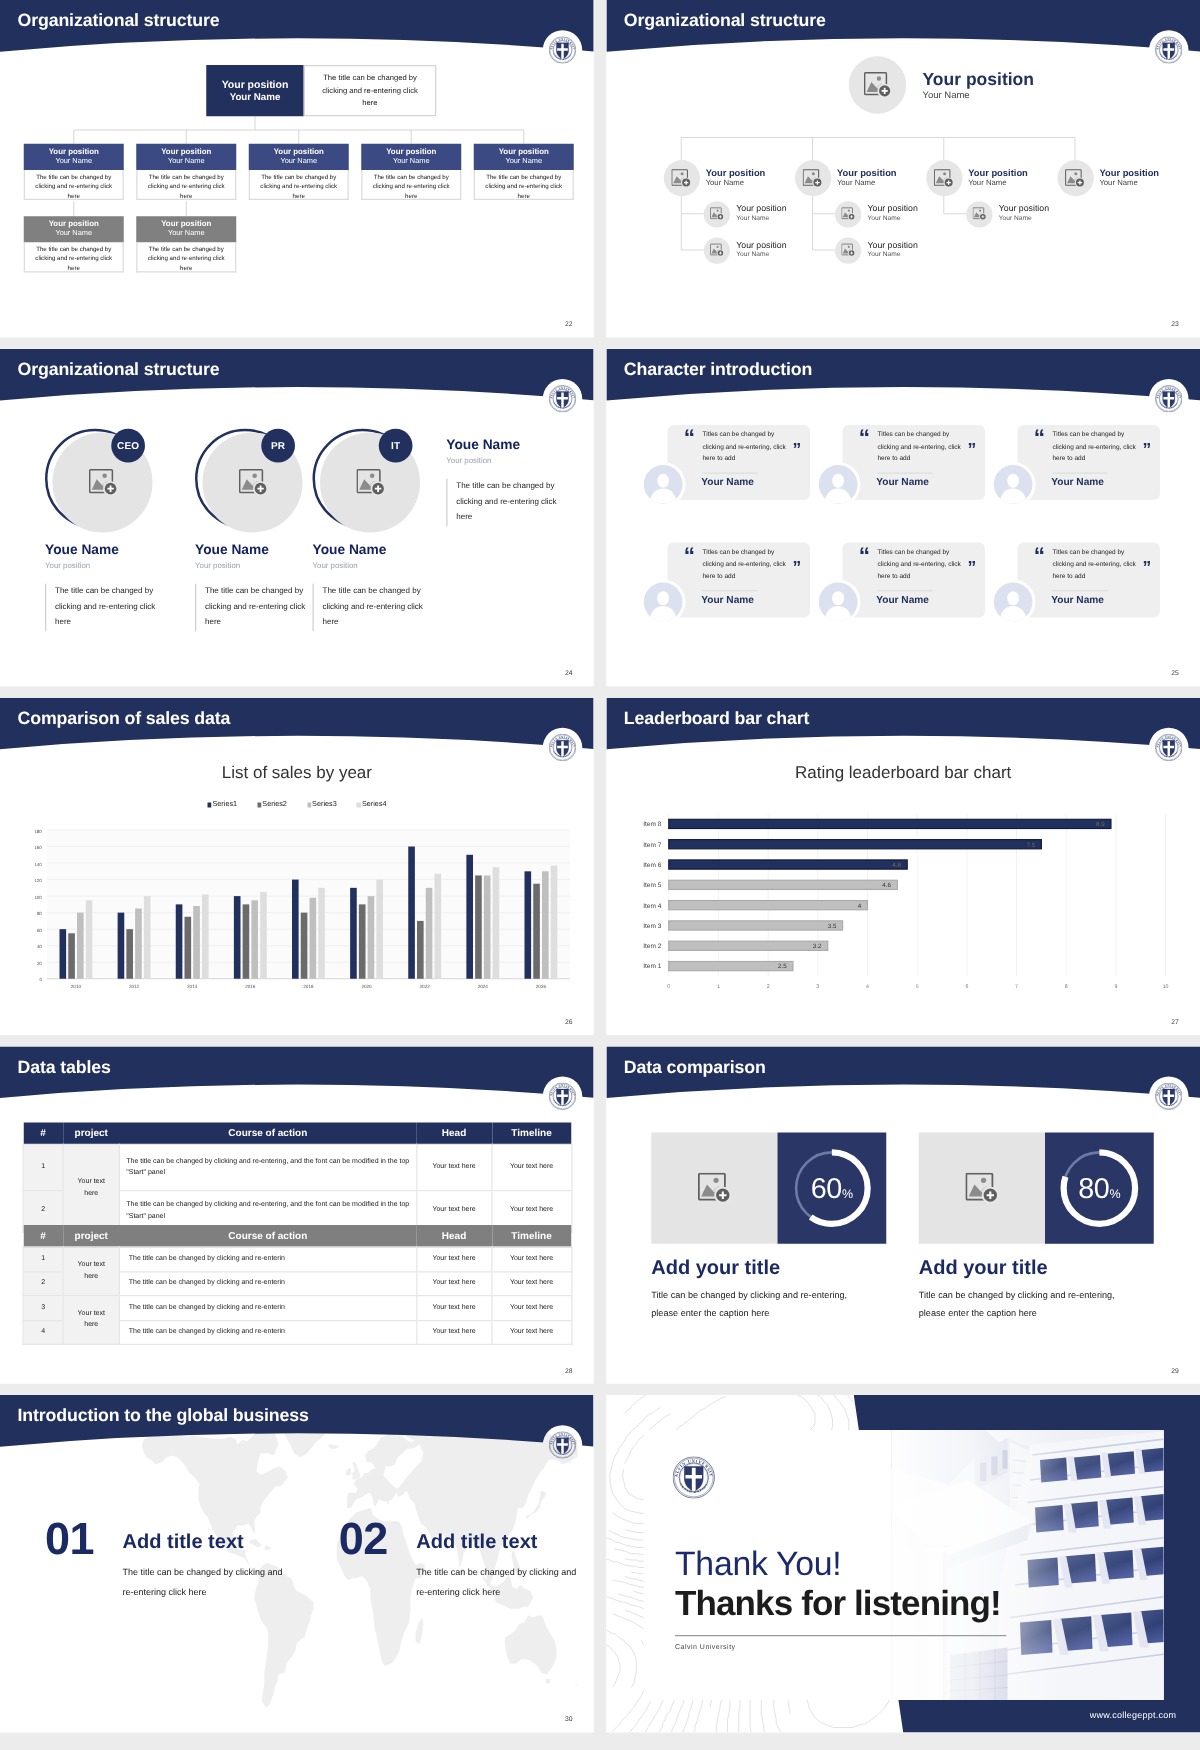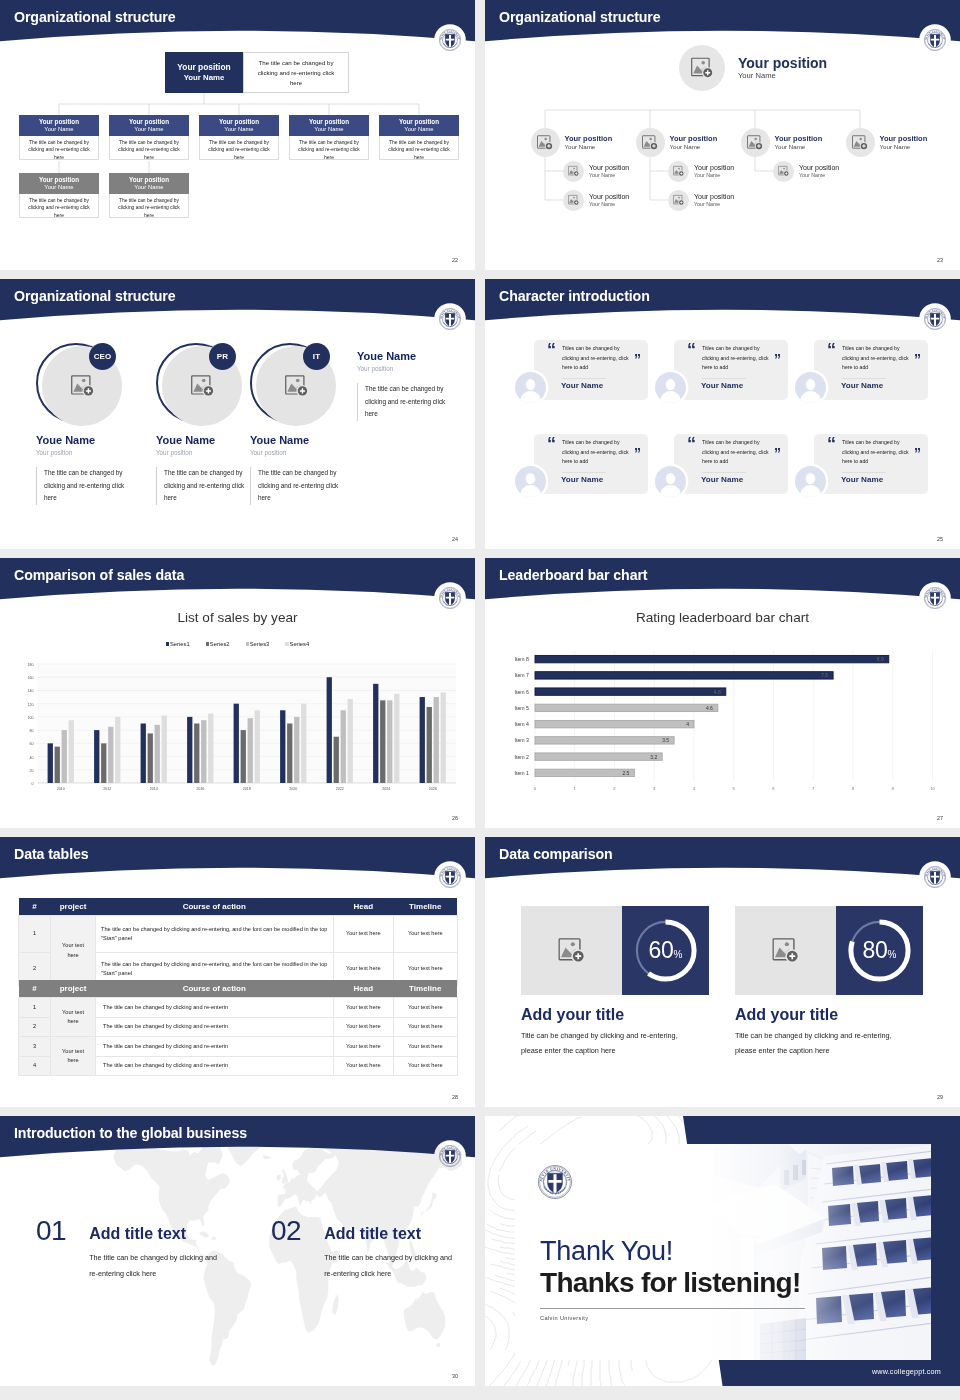--- a/index.html
+++ b/index.html
@@ -99,21 +99,21 @@
   #s8 .cmp-ring svg{position:absolute;left:0;top:1px;}
   #s8 .cmp-val{position:relative;color:#fff;display:flex;align-items:baseline;}
   #s8 .cmp-val b{font-size:23px;font-weight:400;letter-spacing:-.3px;}
   #s8 .cmp-val i{font-size:10px;font-style:normal;}
   #s8 .cmp-t{margin-top:11px;color:#1c2a63;font-size:16px;font-weight:bold;}
   #s8 .cmp-x{margin-top:5px;font-size:7.3px;color:#222;line-height:14.5px;width:161px;}
 
   
   #s9 .worldmap{position:absolute;left:112px;top:24px;}
   #s9 .gb{position:absolute;top:101px;display:flex;align-items:flex-start;gap:23px;}
-  #s9 .gb-n{color:#1c2a63;font-size:28px;font-weight:normal;line-height:28px;letter-spacing:-.5px;}
+  #s9 .gb-n{color:#1c2a63;font-size:36px;font-weight:bold;line-height:28px;letter-spacing:-.5px;}
   #s9 .gb-t{color:#1c2a63;font-size:16px;font-weight:bold;line-height:14px;padding-top:10px;}
   #s9 .gb-x{margin-top:9px;font-size:7.2px;color:#1a1a1a;line-height:15.5px;width:134px;}
 
   
   #s10{background:#fff;}
   #s10 .ty-bg{position:absolute;left:0;top:0;}
   #s10 .ty-navy{position:absolute;left:0;top:0;width:475px;height:270px;clip-path:polygon(198px 0, 475px 0, 475px 273px, 238px 273px);background:#22305e;}
   #s10 .ty-card{position:absolute;left:30px;top:28px;width:416px;height:216px;background:#fff;overflow:hidden;}
   #s10 .ty-photo{position:absolute;right:0;top:0;width:218px;height:216px;overflow:hidden;}
   #s10 .ty-photo svg{display:block;width:100%;height:100%;}

